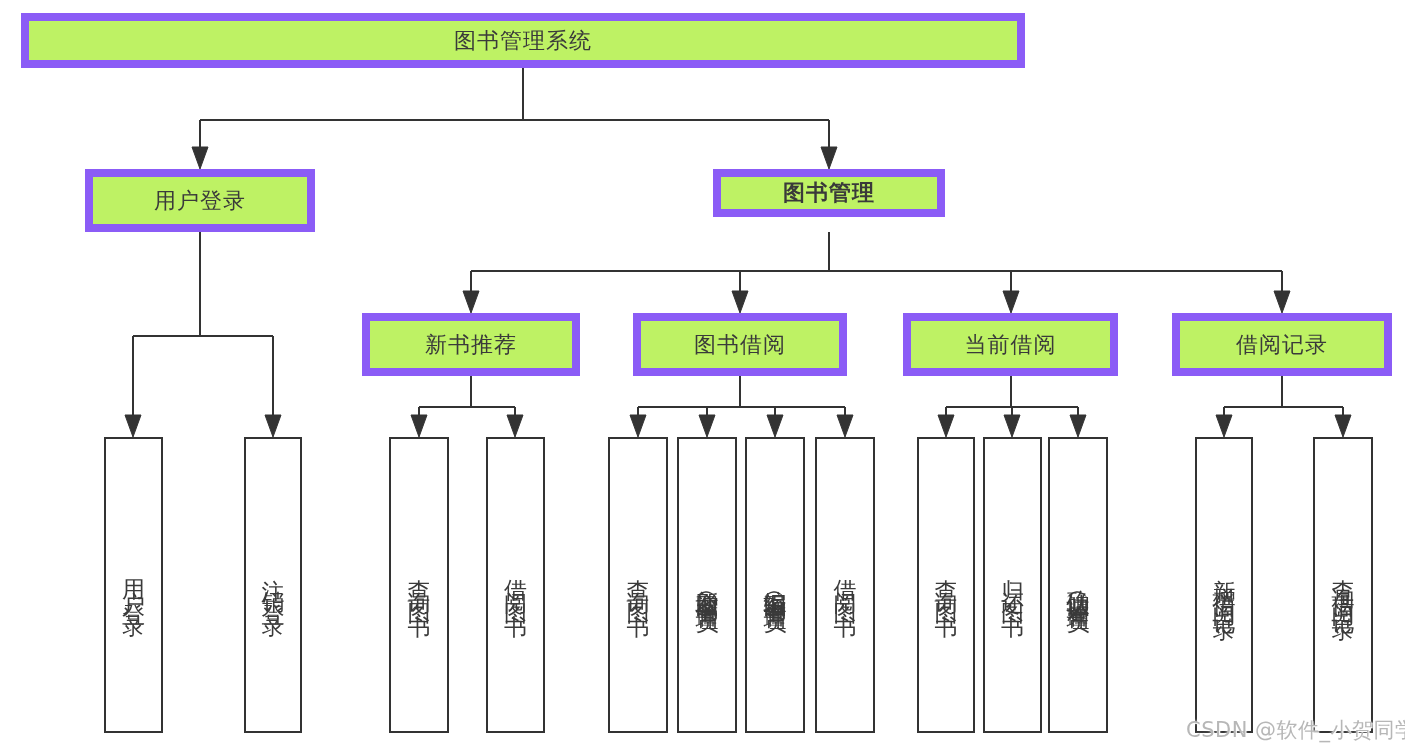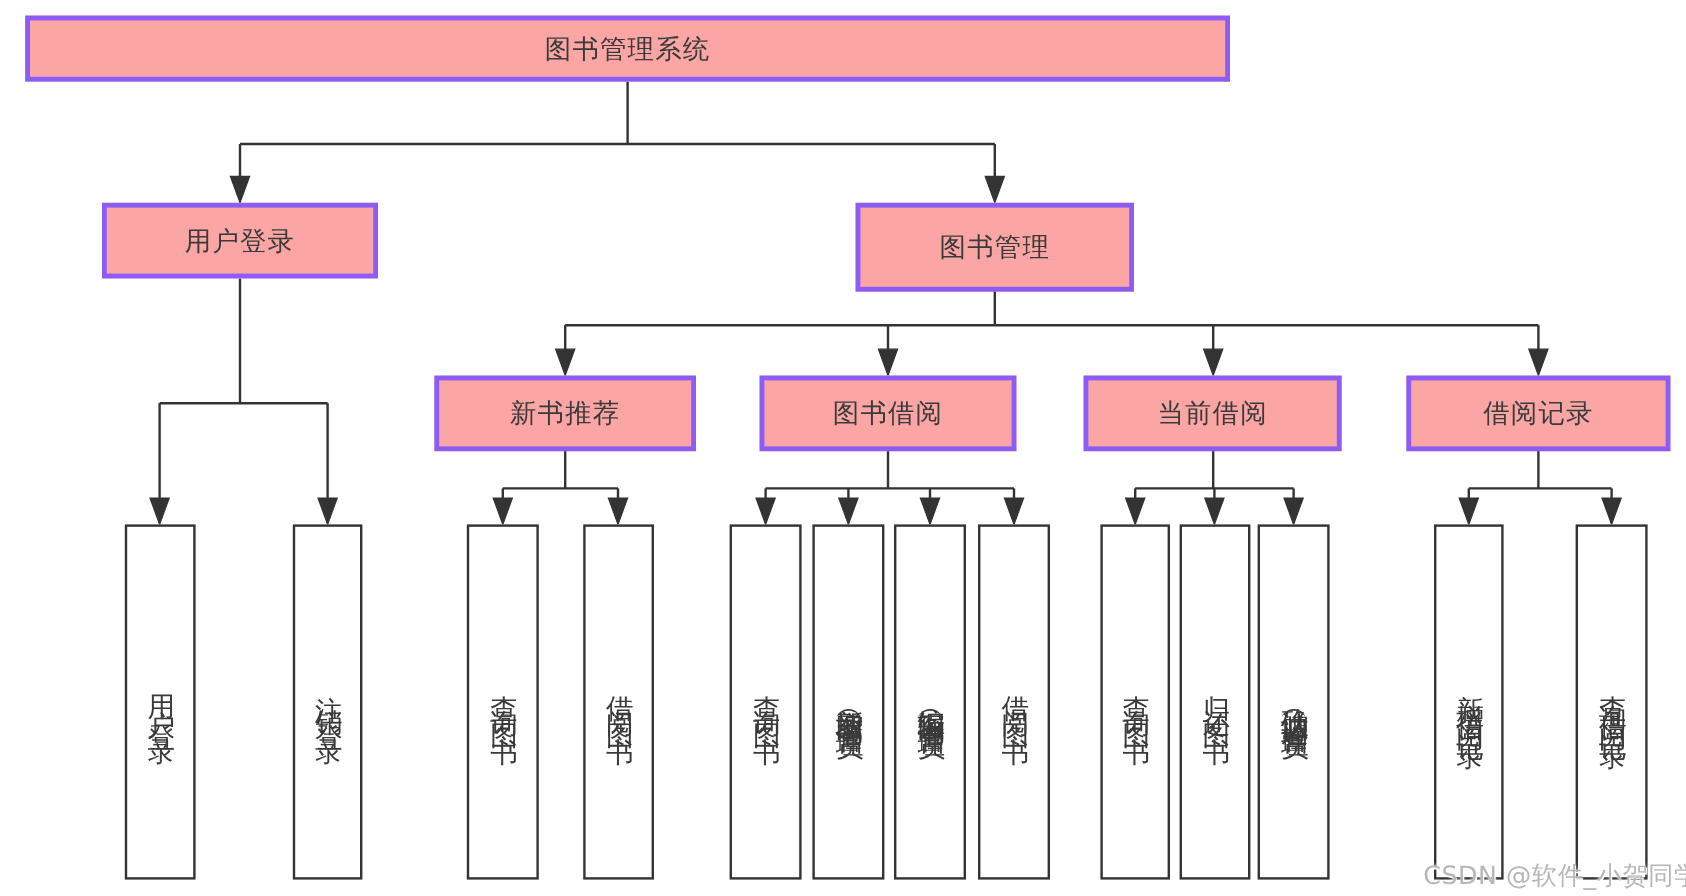--- a/index.html
+++ b/index.html
@@ -4,21 +4,21 @@
 <style>
   html,body{margin:0;padding:0;background:#fff;}
   .stage{
     position:relative;width:1405px;height:747px;background:#ffffff;overflow:hidden;
     font-family:"DejaVu Sans","Liberation Sans",sans-serif;
   }
   .connector-layer{position:absolute;left:0;top:0;z-index:1;pointer-events:none;}
   .connector-layer line{stroke:#333333;stroke-width:2;}
   .connector-layer polygon{fill:#333333;stroke:#333333;}
   .hbox{
-    position:absolute;background:#fca5a5;border:4px solid #8b5cf6;box-sizing:border-box;
+    position:absolute;background:#bef264;border:8px solid #8b5cf6;box-sizing:border-box;
     display:flex;align-items:center;justify-content:center;z-index:2;
   }
   .hbox .lbl{font-size:22px;color:#3a3a3a;letter-spacing:1px;white-space:nowrap;}
   .vbox{
     position:absolute;top:437px;height:296px;background:#ffffff;border:2px solid #333333;
     box-sizing:border-box;display:flex;align-items:center;justify-content:center;z-index:2;
   }
   .vbox .lbl{
     writing-mode:vertical-rl;text-orientation:mixed;line-height:1;
     font-size:23px;color:#3a3a3a;white-space:nowrap;
@@ -99,21 +99,21 @@
       <polygon points="1335,415 1351,415 1343,437"></polygon>
   </svg>
 
   <div class="hbox" style="left:21px;top:13px;width:1004px;height:55px;">
     <span class="lbl">图书管理系统</span>
   </div>
 
   <div class="hbox" style="left:85px;top:169px;width:230px;height:63px;">
     <span class="lbl">用户登录</span>
   </div>
-  <div class="hbox" style="left:713px;top:169px;width:232px;height:74px;">
+  <div class="hbox" style="left:713px;top:169px;width:232px;height:48px;font-weight:bold;">
     <span class="lbl">图书管理</span>
   </div>
 
   <div class="hbox" style="left:362px;top:313px;width:218px;height:63px;">
     <span class="lbl">新书推荐</span>
   </div>
   <div class="hbox" style="left:903px;top:313px;width:215px;height:63px;">
     <span class="lbl">当前借阅</span>
   </div>
   <div class="hbox" style="left:633px;top:313px;width:214px;height:63px;">

